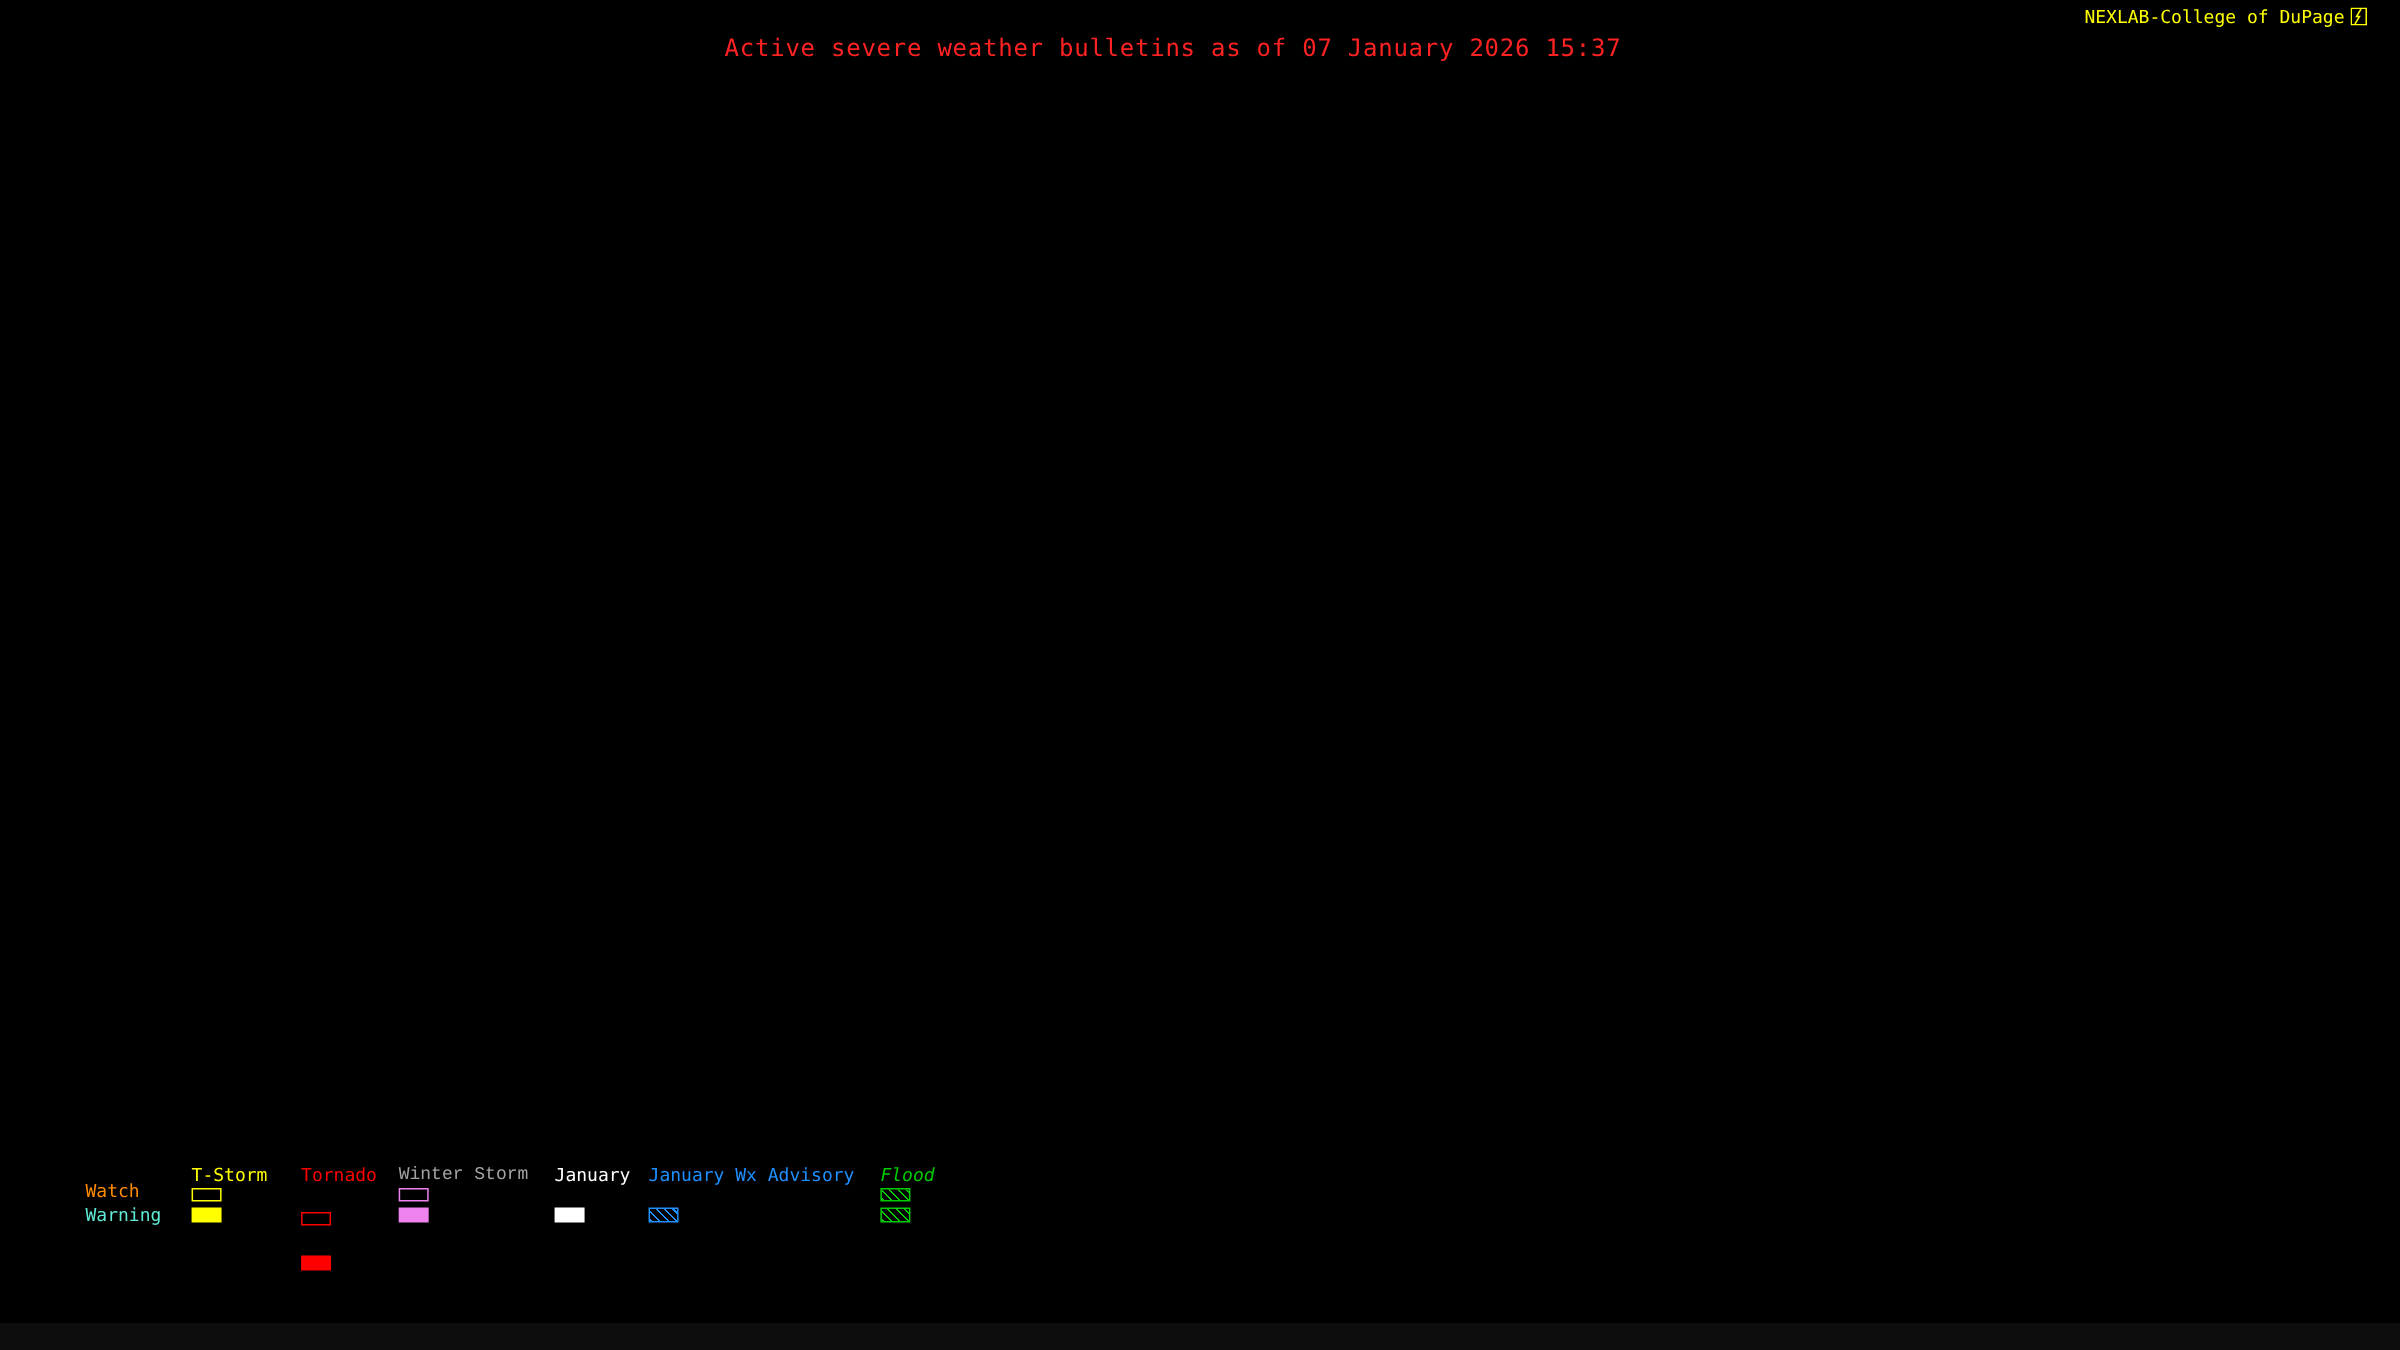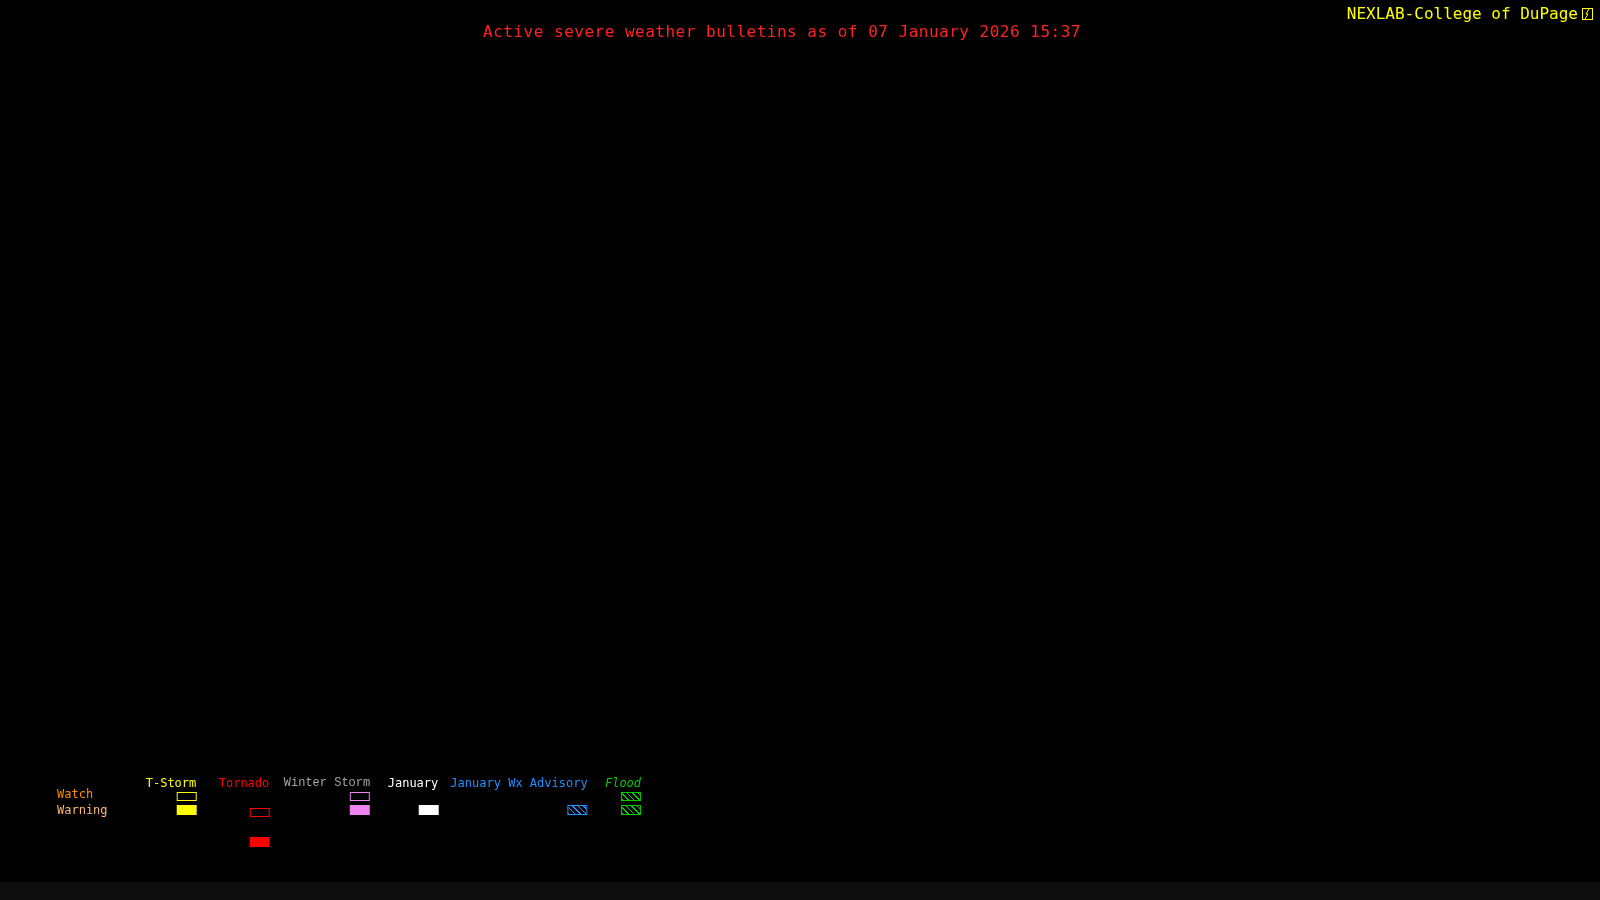--- a/index.html
+++ b/index.html
@@ -26,25 +26,25 @@
     position: absolute;
     left: 0;
     bottom: 0;
     width: 1600px;
     height: 18px;
     background: #0d0d0d;
   }
   .brand {
     position: absolute;
     top: 4px;
-    right: 7px;
+    right: 22px;
     display: flex;
     align-items: center;
     gap: 4px;
-    font-size: 16px;
+    font-size: 12px;
     white-space: nowrap;
   }
   .cod-icon {
     display: inline-block;
     width: 11px;
     height: 12px;
   }
   .title {
     position: absolute;
     top: 22px;
@@ -68,25 +68,24 @@
     font-size: 12px;
   }
   .row-label.watch   { top: 787px; }
   .row-label.warning { top: 803px; }
   .legend-col {
     position: absolute;
     top: 777px;
     transform: translateX(-50%);
     display: flex;
     flex-direction: column;
-    align-items: flex-end;
+    align-items: flex-start;
     font-size: 12px;
     line-height: 13px;
     white-space: nowrap;
-    margin-left: 18px;
   }
   .col-0 { left: 153px; }
   .col-1 { left: 226px; gap: 16px; }
   .col-2 { left: 309px; }
   .col-3 { left: 395px; }
   .col-4 { left: 501px; }
   .col-5 { left: 605px; font-style: italic; }
   .swatch {
     display: block;
     width: 20px;
@@ -116,21 +115,21 @@
       <rect x="0.5" y="0.5" width="10" height="11" fill="none" stroke="#ffff00" stroke-width="1"></rect>
       <path d="M7 1 L4 6 L6 6 L3 11" fill="none" stroke="#ffff00" stroke-width="1"></path>
     </svg>
   </div>
 
   <div class="title" style="color: rgb(255, 34, 34);">Active severe weather bulletins as of 07 January 2026 15:37</div>
 
   <div class="legend">
 
     <div class="row-label watch" style="color: rgb(255, 140, 0);">Watch</div>
-    <div class="row-label warning" style="color: #fdba74;">Warning</div>
+    <div class="row-label warning" style="color: #5eead4;">Warning</div>
 
     <div class="legend-col col-0">
       <span class="col-label" style="color: rgb(255, 255, 0);">T-Storm</span>
       <span class="swatch watch" style="border: 1px solid rgb(255, 255, 0);"></span>
       <span class="swatch warning" style="background: rgb(255, 255, 0);"></span>
     </div>
 
     <div class="legend-col col-1">
       <span class="col-label" style="color: rgb(255, 0, 0);">Tornado</span>
       <span class="swatch watch" style="border: 1px solid rgb(255, 0, 0);"></span>

